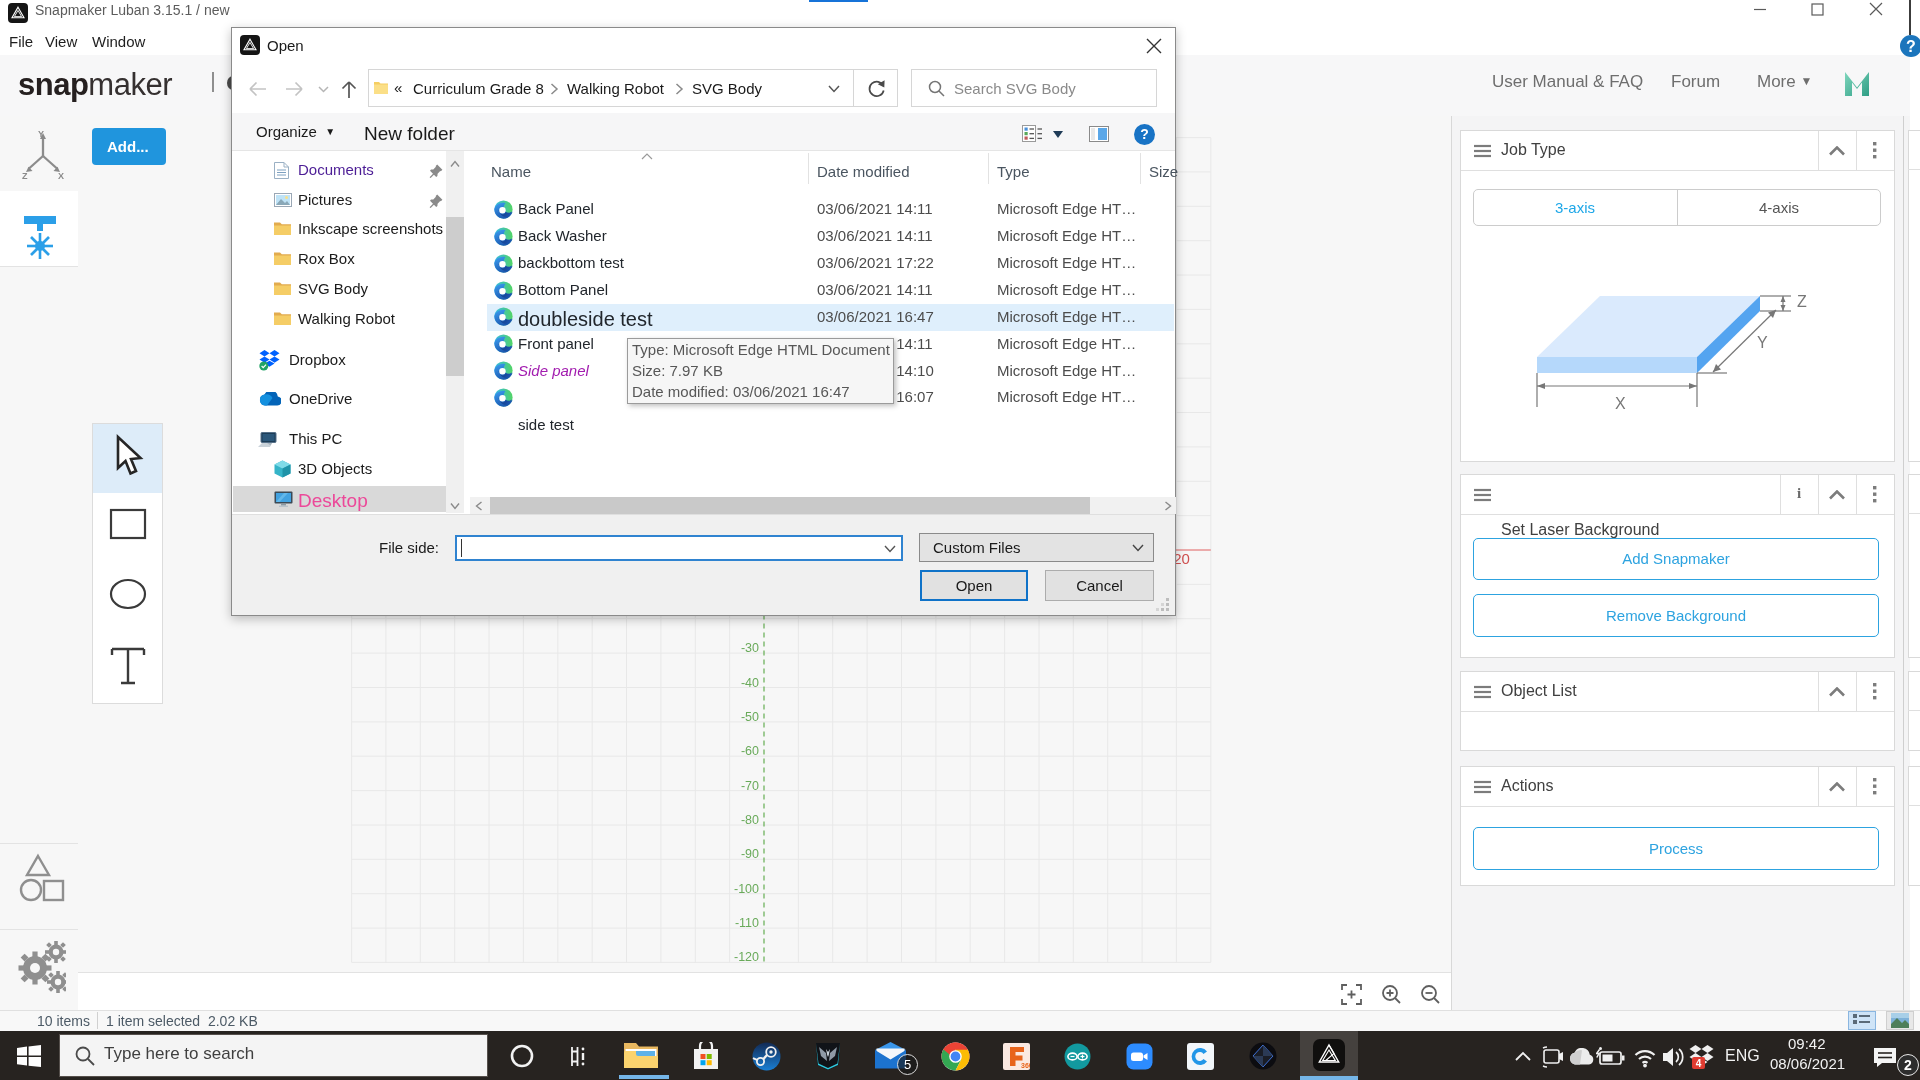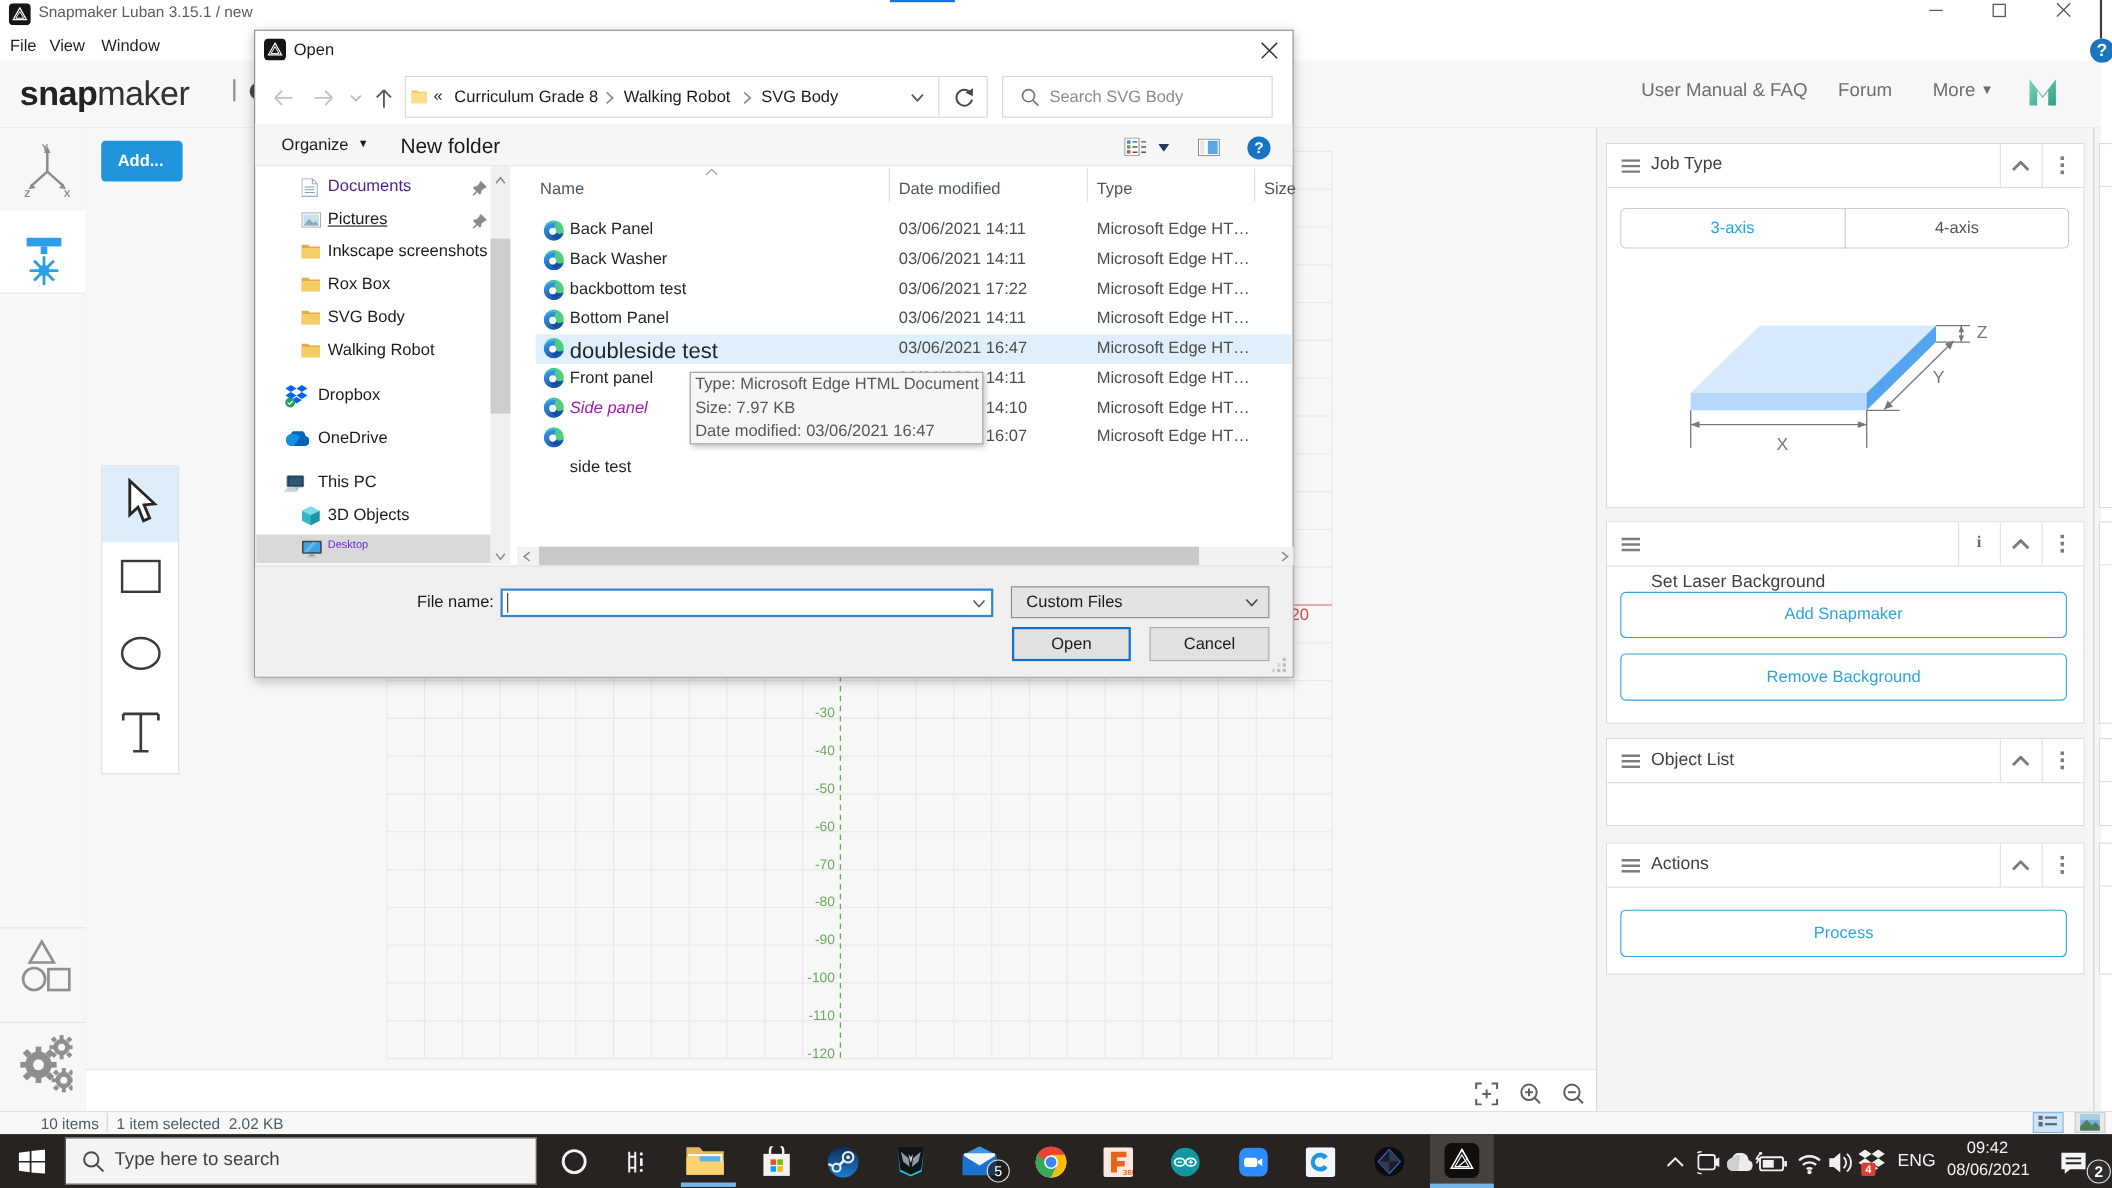--- a/index.html
+++ b/index.html
@@ -640,21 +640,21 @@
 <div class="txt" style="left:298px;top:161px;font-size:15px;color:#4c1d95;">Documents</div>
 <svg class="abs" style="left:274px;top:162px" width="15" height="17" viewBox="0 0 15 17">
  <path d="M0.5 0.5 H10 L14.5 5 V16.5 H0.5 Z" fill="#fff" stroke="#9ab0c4"></path>
  <path d="M10 0.5 V5 H14.5" fill="none" stroke="#9ab0c4"></path>
  <g stroke="#7da0c0" stroke-width="1">
         <line x1="3" y1="8" x2="12" y2="8"></line>
         <line x1="3" y1="10.5" x2="12" y2="10.5"></line>
         <line x1="3" y1="13" x2="12" y2="13"></line>
       </g>
 </svg>
-<div class="txt" style="left:298px;top:191px;font-size:15px;color:#1b1b1b;text-decoration:underline;">Pictures</div>
+<div class="txt" style="left:298px;top:191px;font-size:15px;color:#1b1b1b;">Pictures</div>
 <svg class="abs" style="left:274px;top:193px" width="18" height="14" viewBox="0 0 18 14">
  <rect x="0.5" y="0.5" width="17" height="13" fill="#fff" stroke="#9aa7b5"></rect>
  <rect x="2" y="2" width="14" height="10" fill="#bfe3f7"></rect>
  <path d="M2 12 L7 6 L11 10 L13 8 L16 12 Z" fill="#8aa8b8"></path>
  <circle cx="12.5" cy="4.5" r="1.5" fill="#f8e08a"></circle>
 </svg>
 <div class="txt" style="left:298px;top:220px;font-size:15px;color:#1b1b1b;">Inkscape screenshots</div>
 <svg class="abs" style="left:274px;top:221px" width="17" height="14" viewBox="0 0 17 14">
       <path d="M0 1.5 H6 L7.8 3.2 H17 V14 H0 Z" fill="#e2ab4e"></path>
       <path d="M0 4.5 H17 V14 H0 Z" fill="#f5cd66"></path>
@@ -697,21 +697,21 @@
  <rect x="4.5" y="2" width="12" height="7" fill="#2b577a"></rect>
  <path d="M0 15 L4 11 H14 L12 15 Z" fill="#c9d2d9"></path>
  <path d="M9 11 H14 L12.5 13.5" fill="#aab6bf"></path>
 </svg>
 <div class="txt" style="left:298px;top:460px;font-size:15px;color:#1b1b1b;">3D Objects</div>
 <svg class="abs" style="left:274px;top:460px" width="17" height="18" viewBox="0 0 17 18">
  <path d="M8.5 0.5 L16.5 4.5 V13.5 L8.5 17.5 L0.5 13.5 V4.5 Z" fill="#35b4c8"></path>
  <path d="M8.5 0.5 L16.5 4.5 L8.5 8.5 L0.5 4.5 Z" fill="#7fdbe8"></path>
  <path d="M8.5 8.5 L16.5 4.5 V13.5 L8.5 17.5 Z" fill="#1f93a8"></path>
 </svg>
-<div class="txt" style="left:298px;top:490px;font-size:10px;color:#6d28d9;">Desktop</div>
+<div class="txt" style="left:298px;top:490px;font-size:19px;color:#ec4899;">Desktop</div>
 <svg class="abs" style="left:274px;top:491px" width="19" height="16" viewBox="0 0 19 16">
  <rect x="0.5" y="0.5" width="18" height="12" rx="1" fill="#3b4a56"></rect>
  <rect x="2" y="2" width="15" height="9" fill="#42a2e0"></rect>
  <path d="M2 11 L10 2 H14 L5.5 11 Z" fill="#63b8ea"></path>
  <rect x="7" y="13" width="5" height="1.6" fill="#8a9aa5"></rect>
  <rect x="5" y="14.6" width="9" height="1.4" fill="#b8c2ca"></rect>
 </svg>
 <svg class="abs" style="left:429px;top:164px" width="14" height="14" viewBox="0 0 14 14">
  <g fill="#8a8a8a">
   <path d="M8.2 0.6 L13.4 5.8 L11.9 7.3 L11.2 7.1 L8.6 9.7 L8.4 12 L7.2 13 L1 6.8 L2 5.6 L4.3 5.4 L6.9 2.8 L6.7 2.1 Z"></path>
@@ -833,21 +833,21 @@
 <div class="txt" style="left:997px;top:388px;font-size:15px;color:#4c4c4c;">Microsoft Edge HT…</div>
 <div class="abs" style="left:470px;top:497px;width:706px;height:17px;background:#f1f1f1;"></div>
 <svg class="abs" style="left:475px;top:501px" width="8" height="10" viewBox="0 0 8 10">
       <path d="M6.5 1 L1.5 5 L6.5 9" fill="none" stroke="#8a8a8a" stroke-width="1.4"></path>
     </svg>
 <div class="abs" style="left:490px;top:497px;width:600px;height:17px;background:#c9c9c9;"></div>
 <svg class="abs" style="left:1164px;top:501px" width="8" height="10" viewBox="0 0 8 10">
       <path d="M1.5 1 L6.5 5 L1.5 9" fill="none" stroke="#8a8a8a" stroke-width="1.4"></path>
     </svg>
 <div class="abs" style="left:232px;top:514px;width:943px;height:101px;background:#f0f0f0;border-top:1px solid #dfdfdf;box-sizing:border-box;"></div>
-<div class="txt" style="left:379px;top:539px;font-size:15px;color:#1a1a1a;">File name:</div>
+<div class="txt" style="left:379px;top:539px;font-size:15px;color:#1a1a1a;">File side:</div>
 <div class="abs" style="left:455px;top:535px;width:448px;height:26px;background:#fff;border:2px solid #2f83d0;box-sizing:border-box;"></div>
 <div class="abs" style="left:461px;top:539px;width:1px;height:18px;background:#333;"></div>
 <svg class="abs" style="left:884px;top:545px" width="12" height="8" viewBox="0 0 12 8">
       <path d="M1 1 L6 6.5 L11 1" fill="none" stroke="#555" stroke-width="1.4"></path>
     </svg>
 <div class="abs" style="left:919px;top:533px;width:235px;height:29px;background:#e3e3e3;border:1px solid #8a8a8a;box-sizing:border-box;"></div>
 <div class="txt" style="left:933px;top:539px;font-size:15px;color:#1a1a1a;">Custom Files</div>
 <svg class="abs" style="left:1132px;top:544px" width="12" height="8" viewBox="0 0 12 8">
       <path d="M1 1 L6 6.5 L11 1" fill="none" stroke="#444" stroke-width="1.4"></path>
     </svg>

